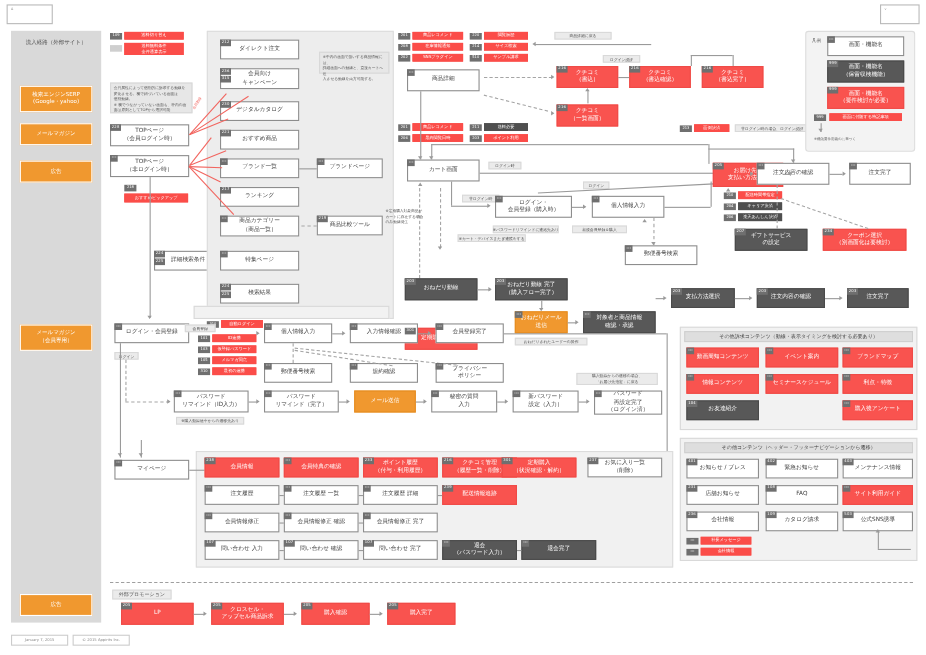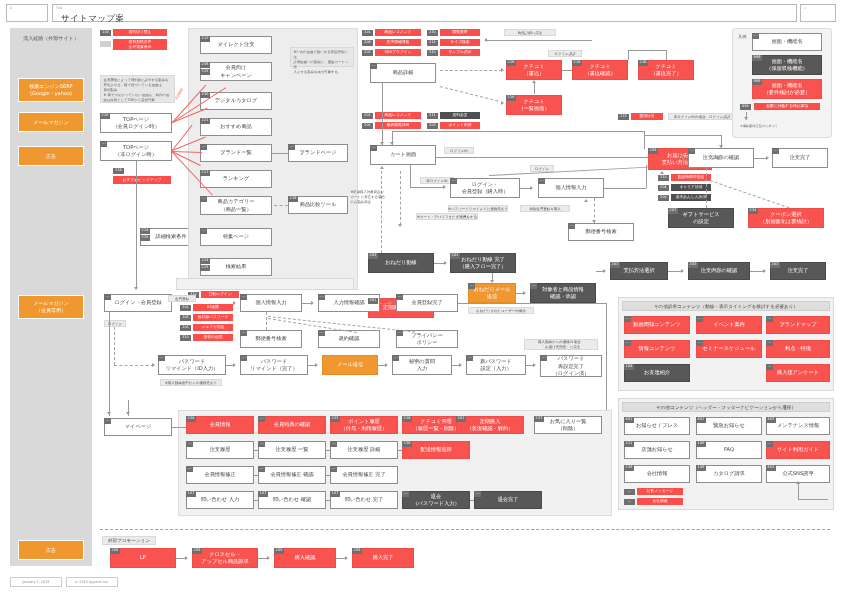--- a/index.html
+++ b/index.html
@@ -77,24 +77,20 @@
   .footer-chip{position:absolute;box-sizing:border-box;border:1px solid #cccccc;background:#fff;
                font-size:3.4px;color:#8a8a8a;display:flex;align-items:center;justify-content:center;}
 </style>
 </head>
 <body>
 
 <div id="canvas">
 
   <div class="hdr" style="left:6px;top:4px;width:42px;height:18px;">
     <span class="tag">A</span>
-  </div>
-  <div class="hdr" style="left:52px;top:4px;width:745px;height:18px;">
-    <span class="tag">Title</span>
-    <span class="ttl">サイトマップ案</span>
   </div>
   <div class="hdr" style="left:800px;top:4px;width:36px;height:18px;">
     <span class="tag">v</span>
   </div>
 
   <div class="sidebar" style="left:10px;top:28px;width:82px;height:538px;">
     <div class="sidebar-title" style="top:7px;">流入経路（外部サイト）</div>
   </div>
   <div class="sb-item" style="left:18px;top:78px;width:66px;height:24px;white-space:pre-line;">検索エンジンSERP
 (Google・yahoo)</div>

